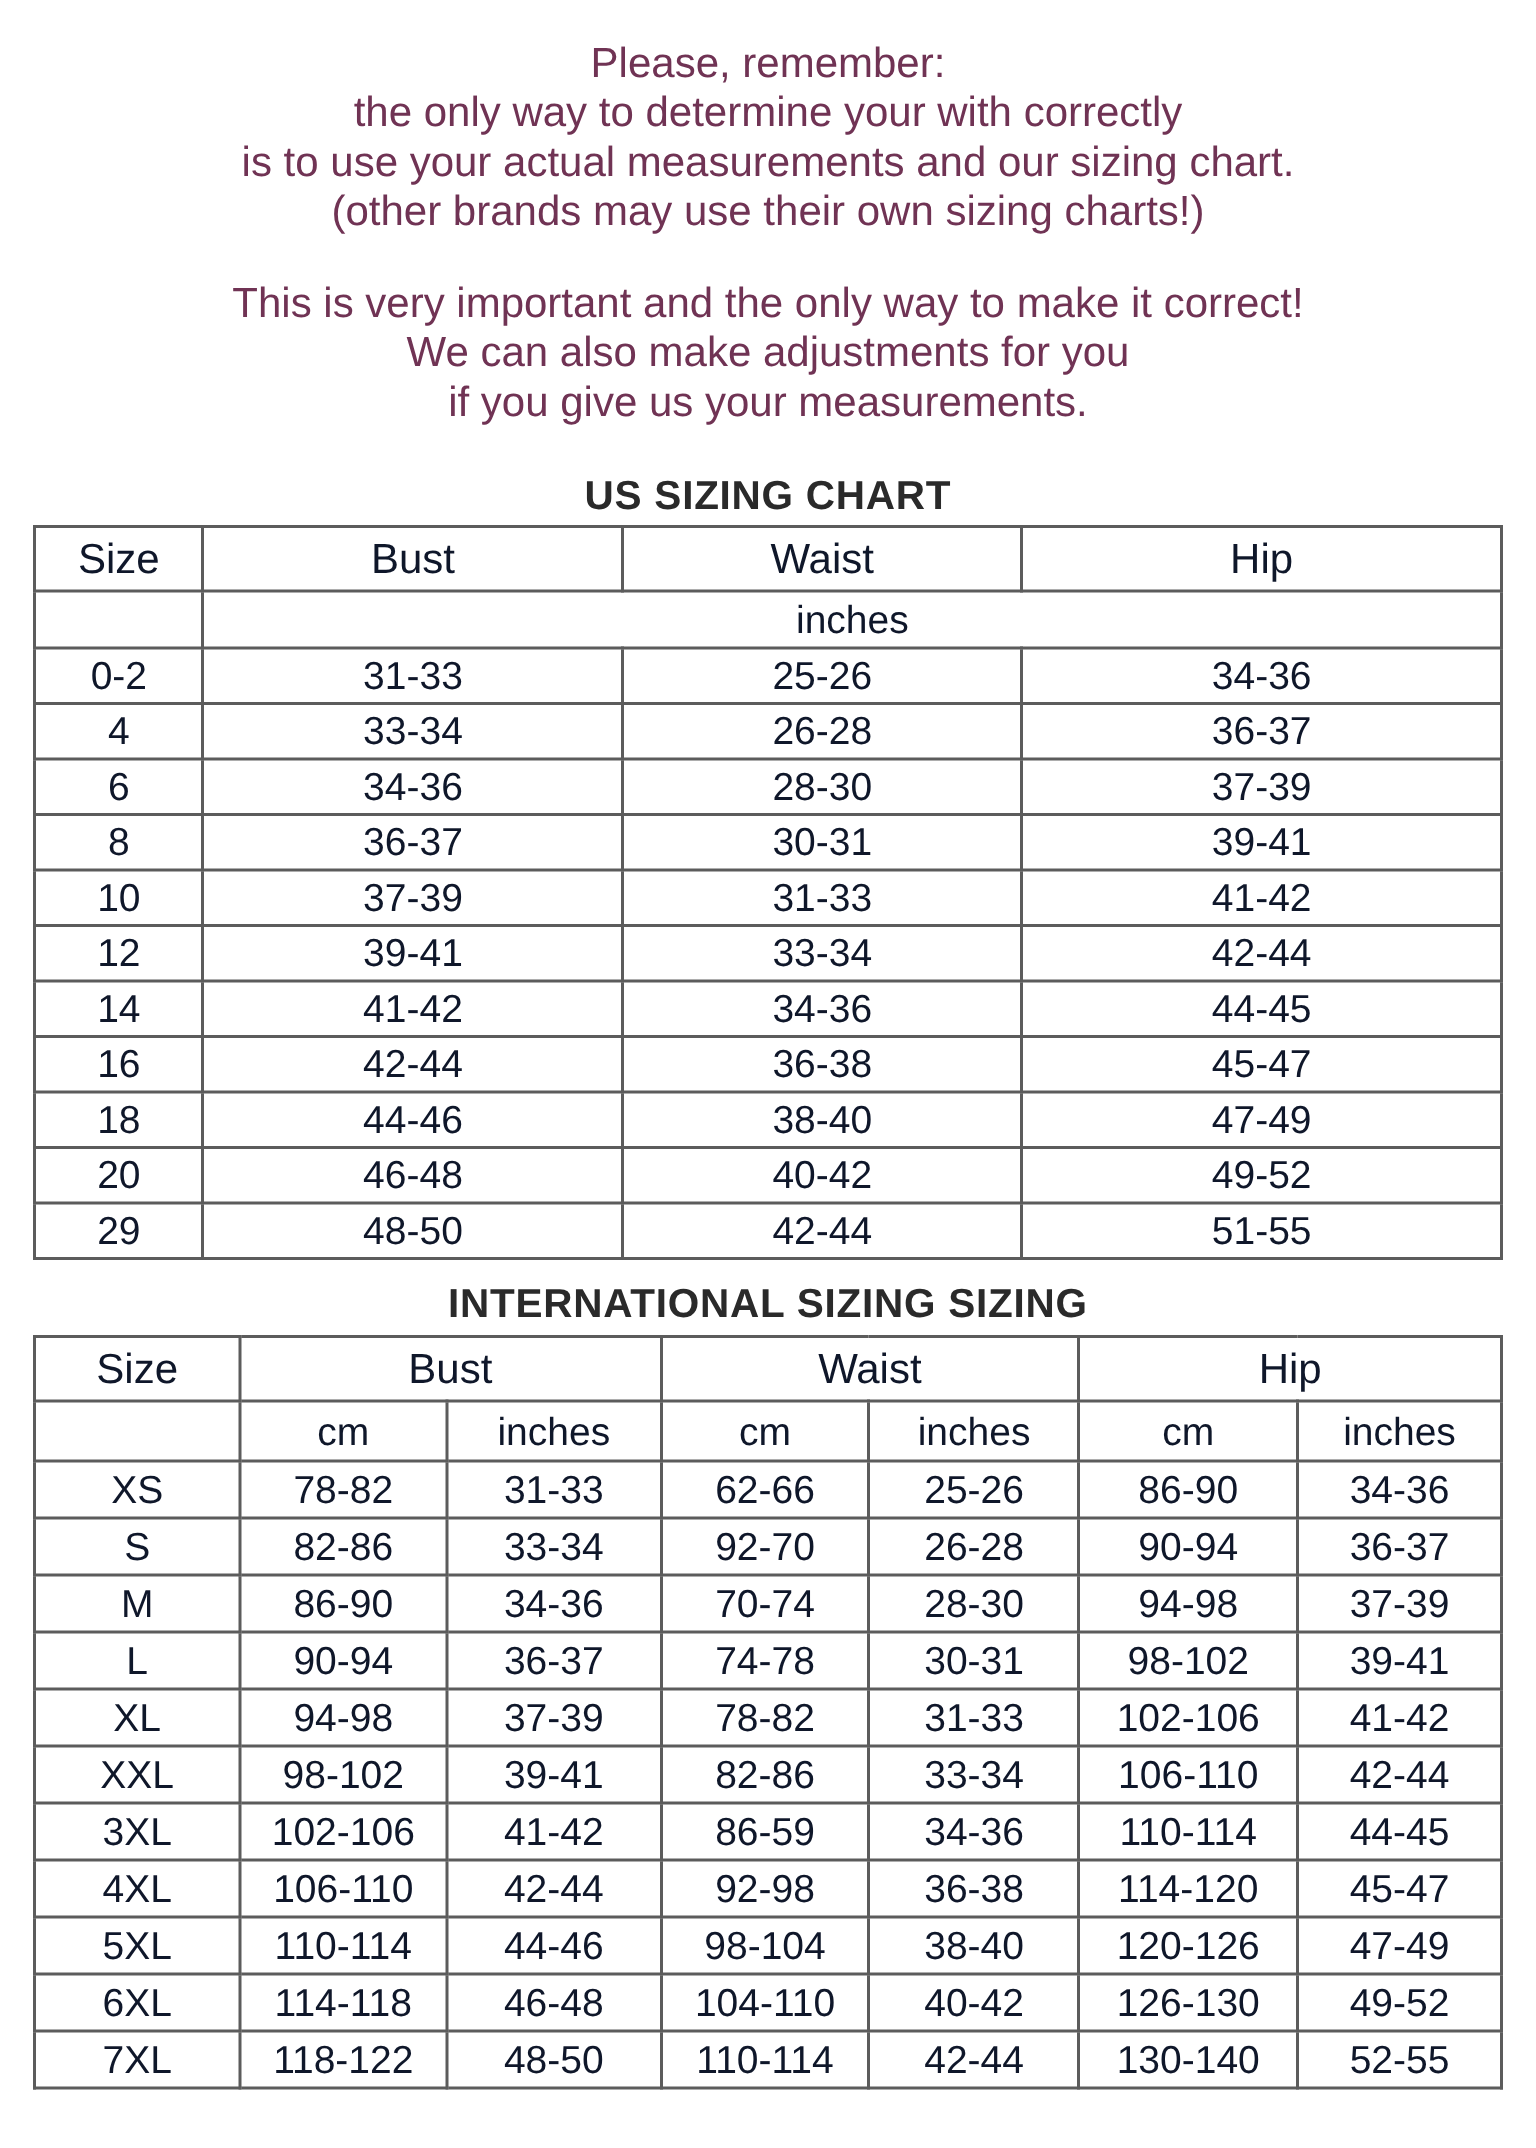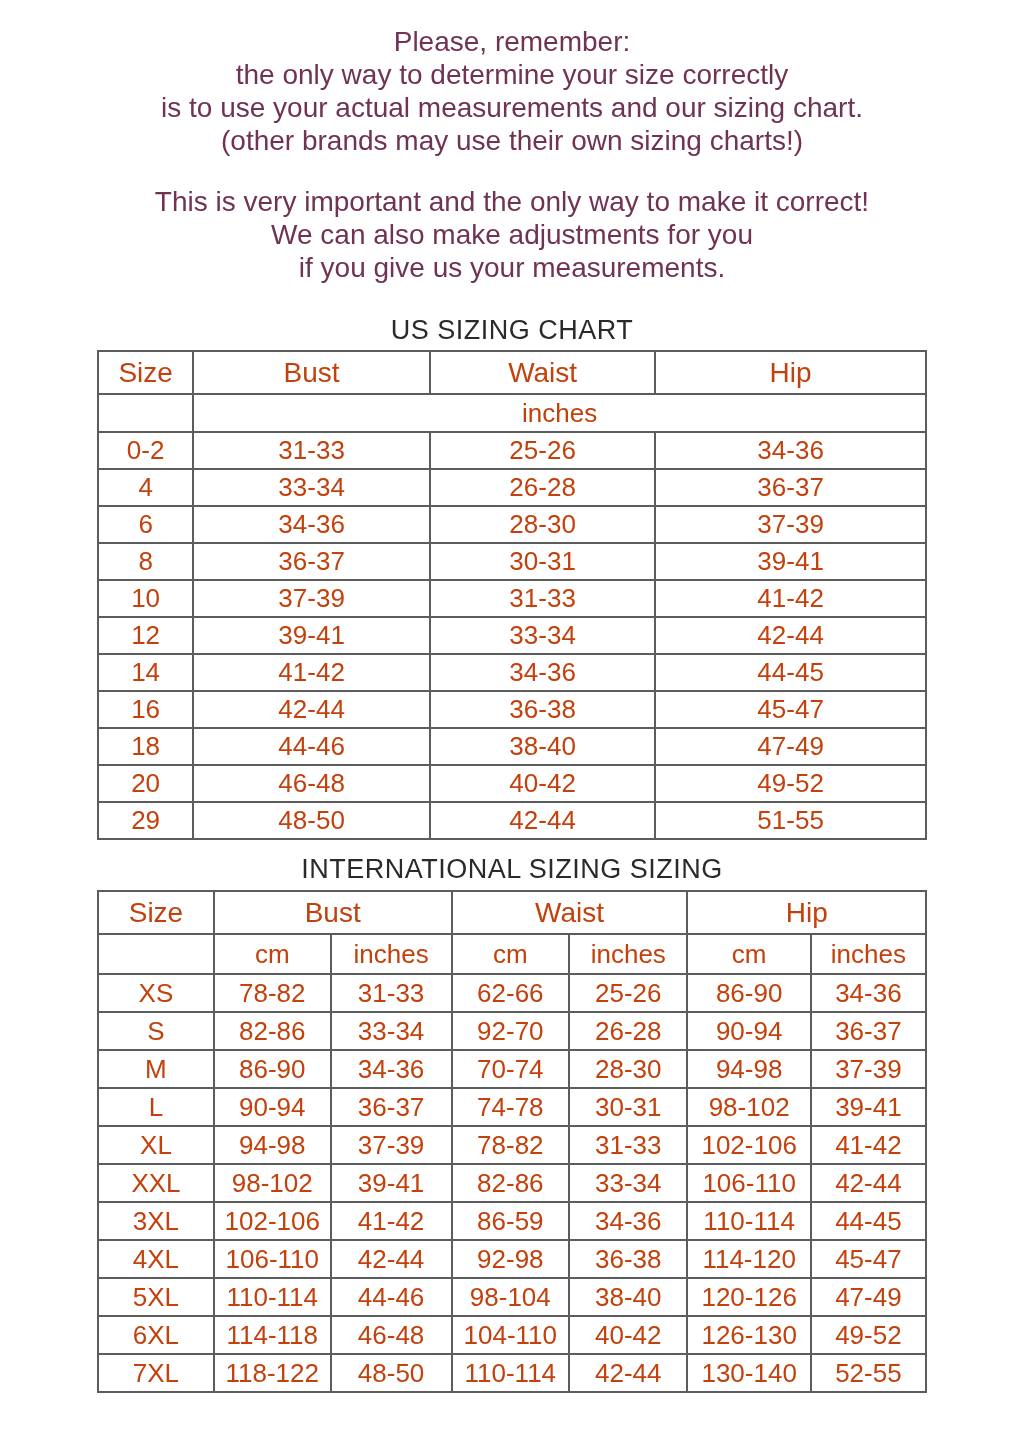--- a/index.html
+++ b/index.html
@@ -26,32 +26,32 @@
   .intro-para { margin: 0; }
   .intro-line { white-space: nowrap; }
 
   
   .chart-title {
     text-align: center;
     color: #2a2a2a;
     font-size: 27px;
     line-height: 30px;
     letter-spacing: 0.5px;
-    font-weight: 400;
+    font-weight: 700;
   }
   .us-title   { margin: 31px 0 5px 0; }
   .intl-title { margin: 14px 0 6px 0; }
 
   
   table {
-    width: 830px;
+    width: 980px;
     margin: 0 auto;
     border-collapse: collapse;
     table-layout: fixed;
-    color: #c2410c;
+    color: #0f172a;
   }
   th, td {
     border: 2px solid #5c5c5c;
     text-align: center;
     vertical-align: middle;
     font-weight: normal;
     padding: 0;
     overflow: hidden;
   }
   .header-row th { font-size: 28px; height: 41px; }
@@ -62,21 +62,21 @@
   table.intl .units-row  th { height: 38px; }
   table.intl tbody td       { height: 36px; }
 </style>
 </head>
 <body>
 
 <div class="intro">
   <p class="intro-para">
     </p>
     <div class="intro-line">Please, remember:</div>
-    <div class="intro-line">the only way to determine your size correctly</div>
+    <div class="intro-line">the only way to determine your with correctly</div>
     <div class="intro-line">is to use your actual measurements and our sizing chart.</div>
     <div class="intro-line">(other brands may use their own sizing charts!)</div>
   <p></p>
   <p class="intro-para">
     </p>
     <div class="intro-line">This is very important and the only way to make it correct!</div>
     <div class="intro-line">We can also make adjustments for you</div>
     <div class="intro-line">if you give us your measurements.</div>
   <p></p>
 </div>

